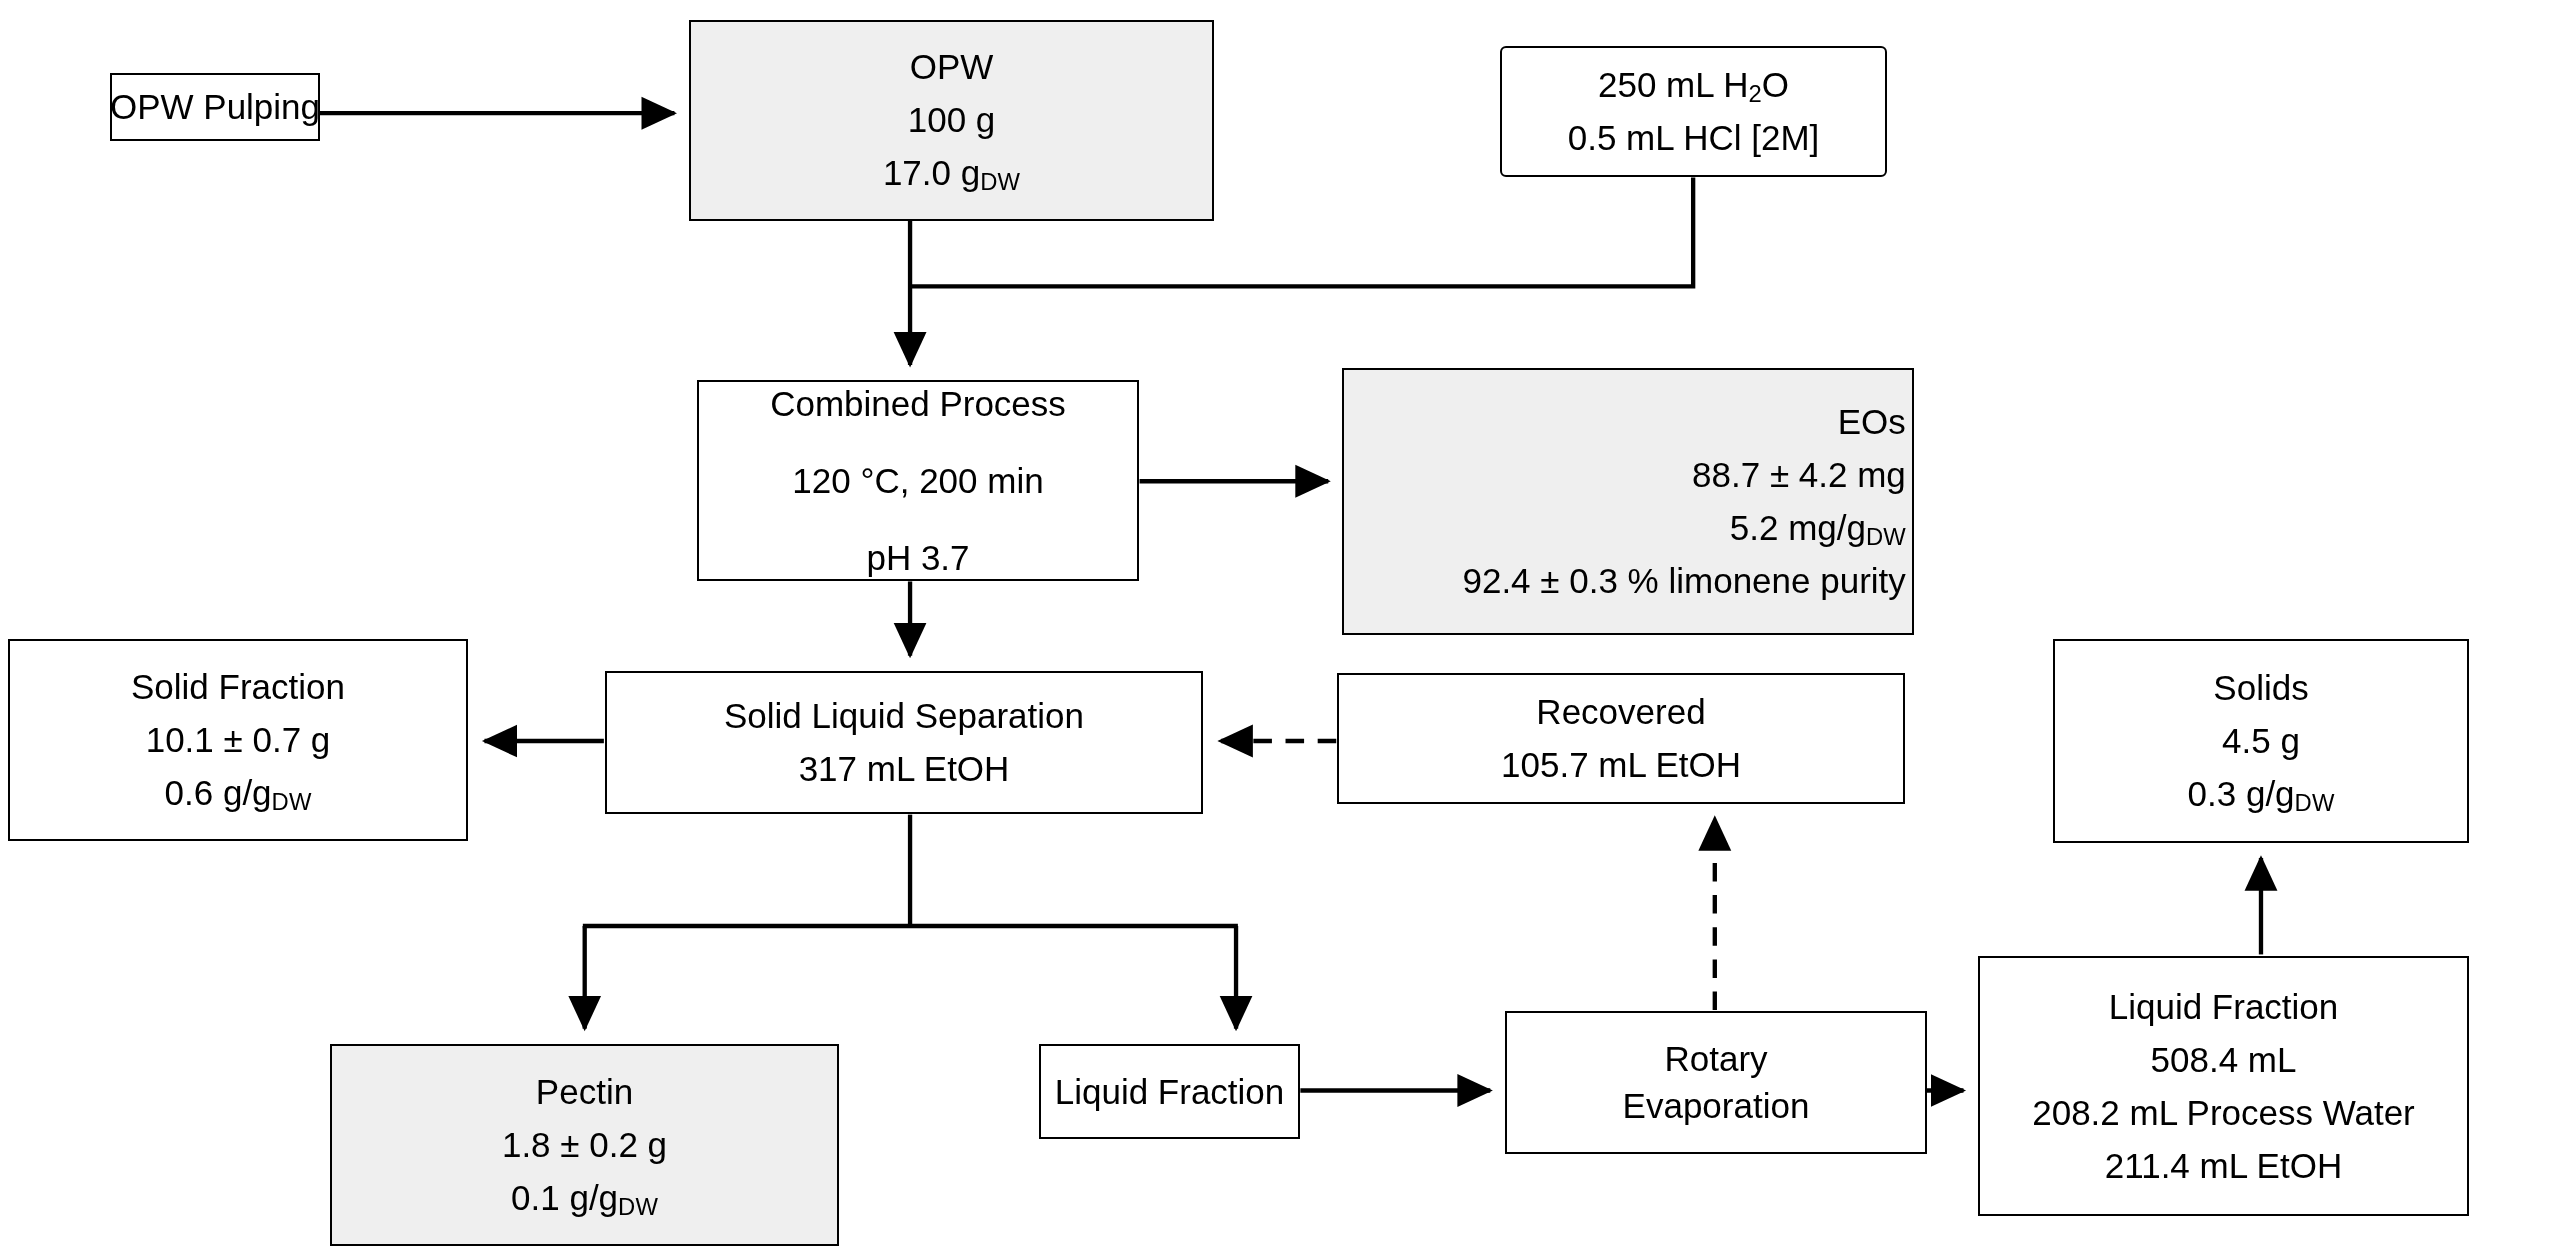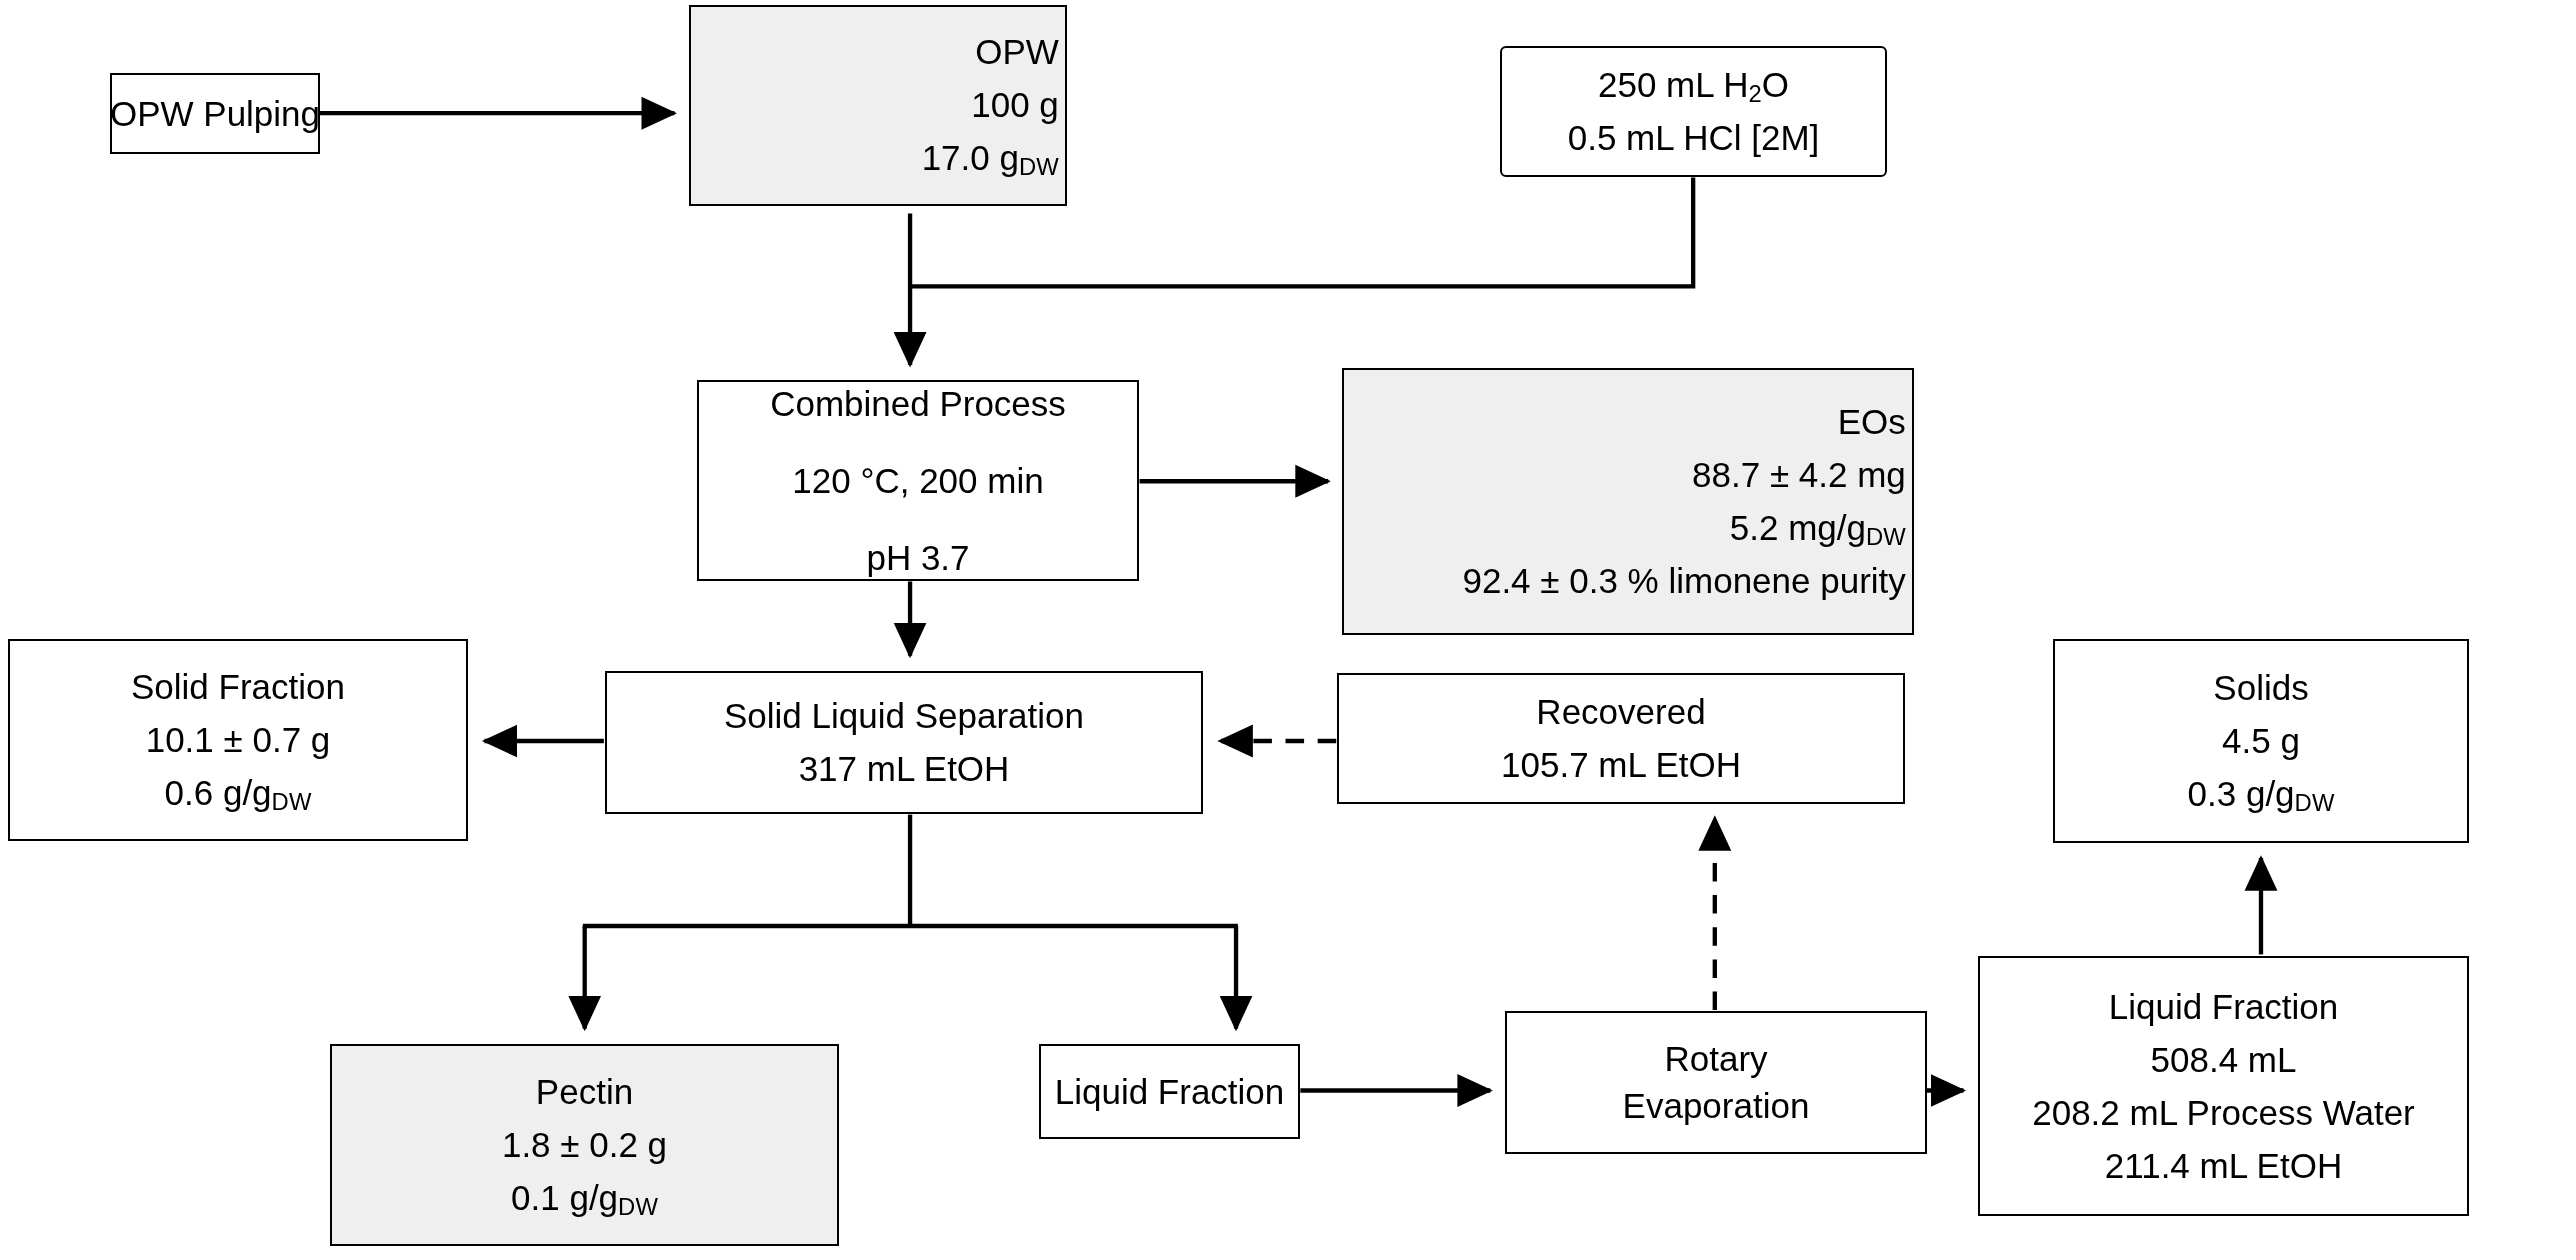--- a/index.html
+++ b/index.html
@@ -109,25 +109,25 @@
 
     <g>
       <line x1="3115" y1="1763" x2="3174" y2="1763" stroke="#000000" stroke-width="7" marker-end="url(#ah)"></line>
     </g>
 
     <g>
       <line x1="3655" y1="1543" x2="3655" y2="1387" stroke="#000000" stroke-width="7" marker-end="url(#ah)"></line>
     </g>
   </svg>
 
-  <div class="node" style="left:110px; top:73px; width:210px; height:81px;">
+  <div class="node" style="left:110px; top:73px; width:210px; height:68px;">
     <span class="line">OPW Pulping</span>
   </div>
 
-  <div class="node shaded" style="left:689px; top:5px; width:378px; height:201px;align-items:flex-end;">
+  <div class="node shaded" style="left:689px; top:20px; width:525px; height:201px;">
     <span class="line">OPW</span>
     <span class="line">100 g</span>
     <span class="line"><span>17.0 </span><span>g</span><sub>DW</sub></span>
   </div>
 
   <div class="node" style="left:1500px; top:46px; width:387px; height:131px;border-radius:6px;">
     <span class="line"><span>250 mL H</span><sub>2</sub><span>O</span></span>
     <span class="line">0.5 mL HCl [2M]</span>
   </div>
 

